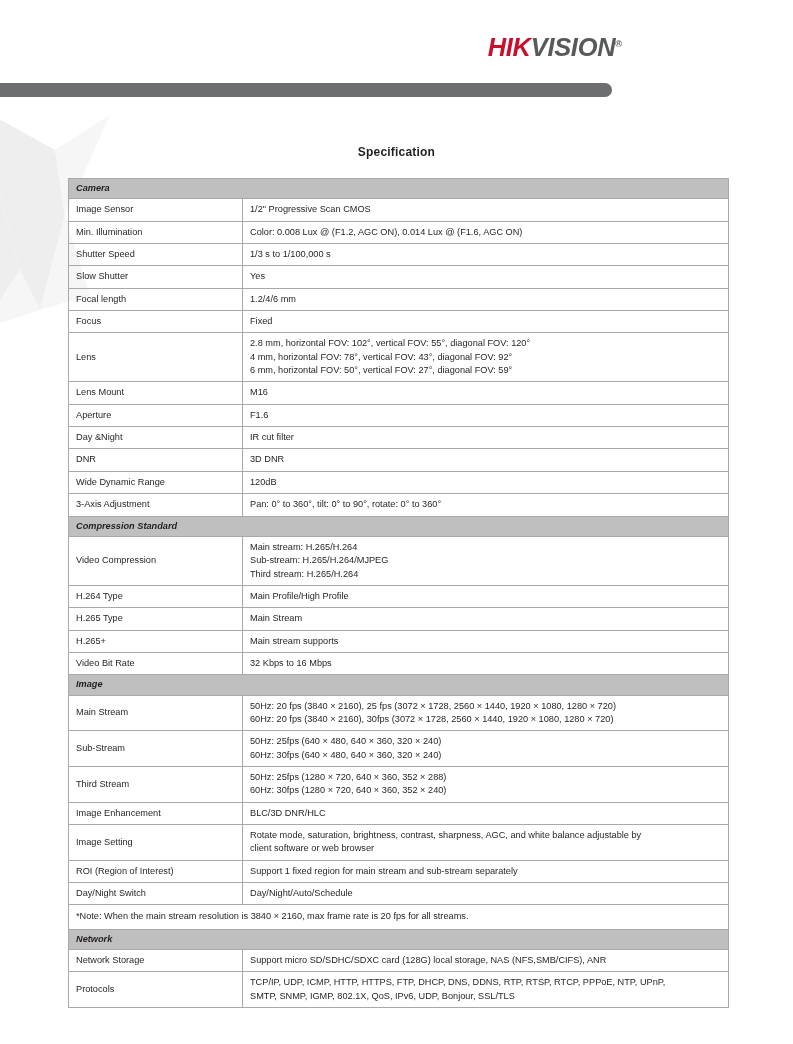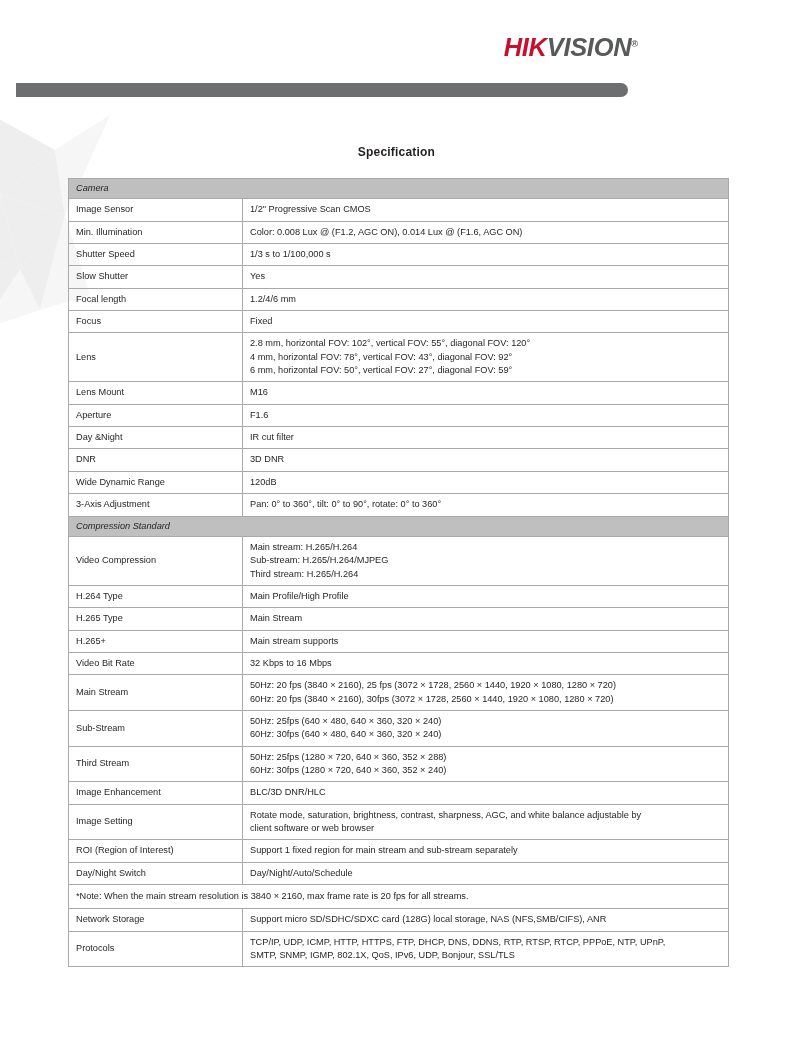--- a/index.html
+++ b/index.html
@@ -23,21 +23,21 @@
     top: 95px;
     width: 190px;
     height: 250px;
     pointer-events: none;
     z-index: 0;
   }
 
   
   .page-header {
     position: absolute;
-    left: 16px;
+    left: 0;
     top: 0;
     width: 642px;
     height: 100px;
     z-index: 2;
   }
   .brand-logo {
     position: absolute;
     right: 22px;
     top: 33px;
     font-size: 25px;
@@ -92,21 +92,21 @@
   .spec-table td {
     border: 1px solid #a9a9a9;
     padding: 4px 6px 4px 7px;
     vertical-align: middle;
     line-height: 1.45;
   }
   .col-label { width: 174px; }
 
   tr.section-row td {
     background: #bfbfbf;
-    font-weight: normal;
+    font-weight: bold;
     font-style: italic;
     padding-top: 3px;
     padding-bottom: 3px;
     border-color: #a9a9a9;
   }
   tr.note-row td {
     padding-top: 5px;
     padding-bottom: 5px;
   }
   .cell-lines span {
@@ -265,20 +265,23 @@
         <td class="cell-lines">
           <span>Main stream supports</span>
         </td>
       </tr>
       <tr>
         <td>Video Bit Rate</td>
         <td class="cell-lines">
           <span>32 Kbps to 16 Mbps</span>
         </td>
       </tr>
+      <tr class="section-row">
+        <td colspan="2">Image</td>
+      </tr>
       <tr>
         <td>Main Stream</td>
         <td class="cell-lines">
           <span>50Hz: 20 fps (3840 × 2160), 25 fps (3072 × 1728, 2560 × 1440, 1920 × 1080, 1280 × 720)</span>
           <span>60Hz: 20 fps (3840 × 2160), 30fps (3072 × 1728, 2560 × 1440, 1920 × 1080, 1280 × 720)</span>
         </td>
       </tr>
       <tr>
         <td>Sub-Stream</td>
         <td class="cell-lines">
@@ -313,20 +316,23 @@
         </td>
       </tr>
       <tr>
         <td>Day/Night Switch</td>
         <td class="cell-lines">
           <span>Day/Night/Auto/Schedule</span>
         </td>
       </tr>
       <tr class="note-row">
         <td colspan="2">*Note: When the main stream resolution is 3840 × 2160, max frame rate is 20 fps for all streams.</td>
+      </tr>
+      <tr class="section-row">
+        <td colspan="2">Network</td>
       </tr>
       <tr>
         <td>Network Storage</td>
         <td class="cell-lines">
           <span>Support micro SD/SDHC/SDXC card (128G) local storage, NAS (NFS,SMB/CIFS), ANR</span>
         </td>
       </tr>
       <tr>
         <td>Protocols</td>
         <td class="cell-lines justified">

